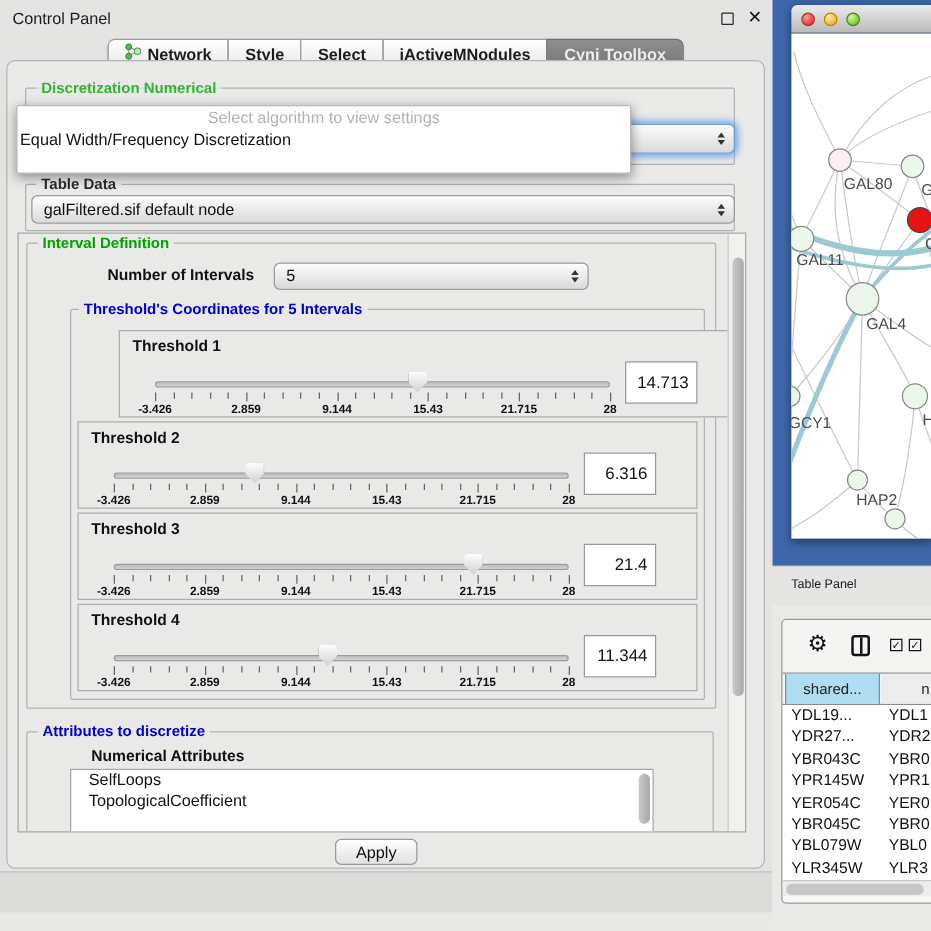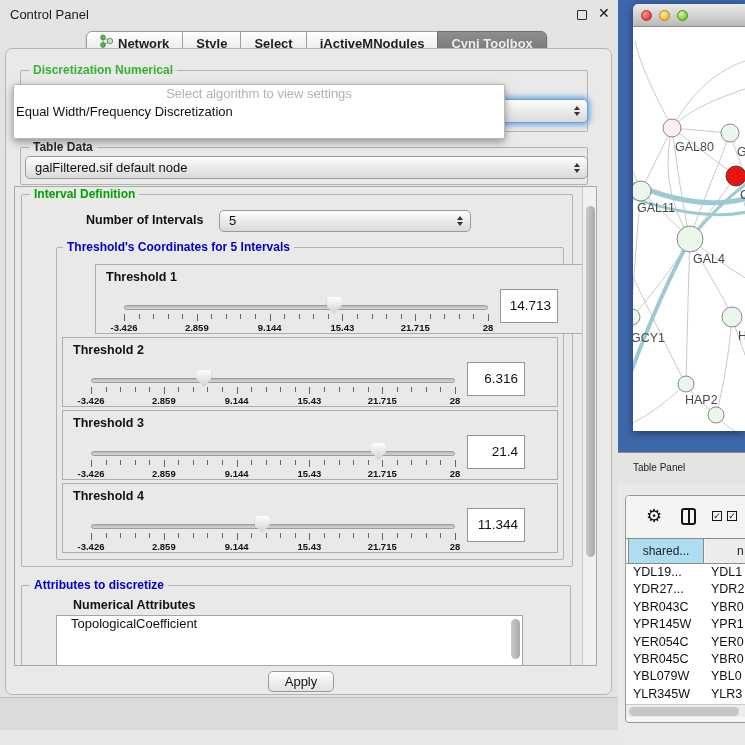--- a/index.html
+++ b/index.html
@@ -348,20 +348,21 @@
             <div class="valbox">11.344</div>
           </div>
         </div>
 
       <div class="groupbox" style="left:6px;top:398px;width:550px;height:140px;">
         <span class="grouplabel g-blue">Attributes to discretize</span>
       </div>
       <span class="numlabel" style="left:46px;top:411px;margin-left:12px;">Numerical Attributes</span>
       <div id="attr-list" style="left:41px;top:428px;">
 
+      <div class="attr-item">SelfLoops</div>
           <div class="attr-item">TopologicalCoefficient</div>
           <div id="attr-scroll"></div>
         </div>
 
       <div id="sub-scroll">
         <div id="sub-thumb"></div>
       </div>
     </div>
 
     <div id="apply-btn">Apply</div>

